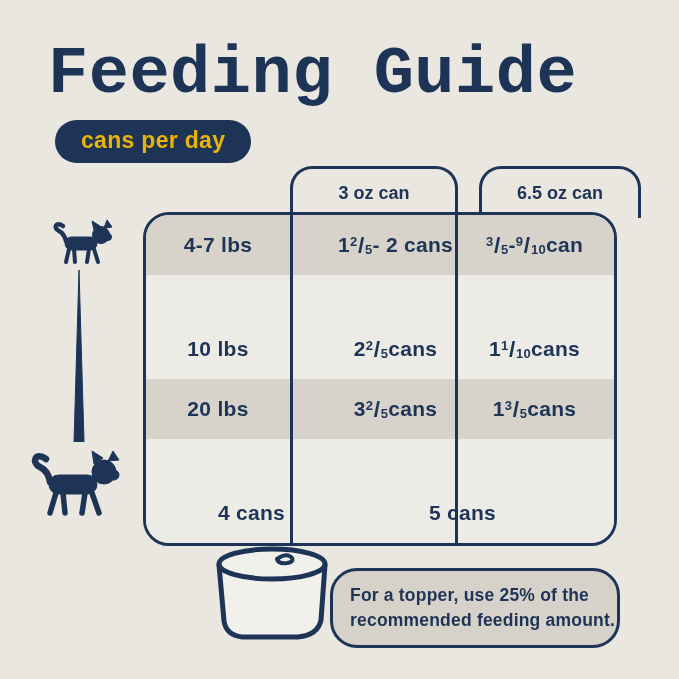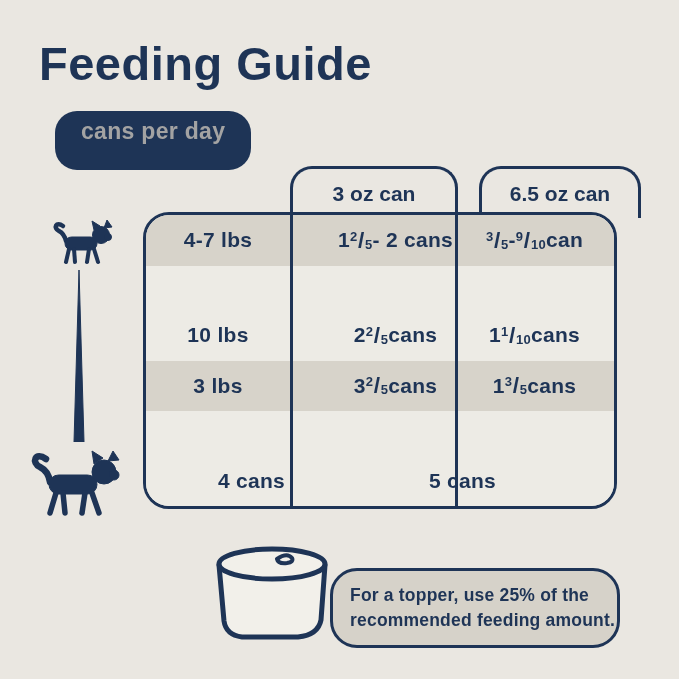--- a/index.html
+++ b/index.html
@@ -9,43 +9,43 @@
     --row-light:#edebe5;
     --note-gray:#d6d2c9;
     --can-fill:#f2f0ea;
   }
   *{margin:0;padding:0;box-sizing:border-box;}
   html,body{width:679px;height:679px;}
   body{font-family:"Liberation Sans",sans-serif;background:var(--bg);}
   .page{position:relative;width:679px;height:679px;background:var(--bg);overflow:hidden;}
 
   .title{
-    position:absolute;left:39px;top:36px;
-    font-size:47px;font-weight:700;color:var(--navy);letter-spacing:.5px;
+    position:absolute;left:48px;top:36px;
+    font-size:67px;font-weight:700;color:var(--navy);letter-spacing:.5px;font-family:Liberation Mono, monospace;
   }
   .badge{
-    position:absolute;left:55px;top:111px;
-    background:var(--navy);color:#a3a3a3;
+    position:absolute;left:55px;top:120px;
+    background:var(--navy);color:#eab308;
     font-size:23px;font-weight:700;letter-spacing:.3px;
-    padding:7px 26px 25px 26px;border-radius:22px;
+    padding:7px 26px 9px 26px;border-radius:22px;
   }
 
   
   .tab{
     position:absolute;top:166px;height:52px;
     background:var(--bg);border:3px solid var(--navy);border-bottom:none;
     border-radius:22px 22px 0 0;
     display:flex;align-items:center;justify-content:center;
-    font-size:21px;font-weight:700;color:var(--navy);
+    font-size:18px;font-weight:700;color:var(--navy);
   }
   .tab1{left:290px;width:168px;}
   .tab2{left:455px;width:162px;margin-left:24px;}
 
   .table{
-    position:absolute;left:143px;top:212px;width:474px;height:297px;
+    position:absolute;left:143px;top:212px;width:474px;height:334px;
     border:3px solid var(--navy);border-radius:26px;
     background:var(--row-light);overflow:hidden;
   }
   .rows{display:flex;flex-direction:column;height:100%;}
   .row{flex:1;display:flex;}
   .row.dark{background:var(--row-dark);}
   .row.light{background:var(--row-light);margin-top:44px;}
   .cell{
     display:flex;align-items:center;justify-content:center;
     font-size:21px;font-weight:600;color:var(--navy);letter-spacing:.3px;
@@ -130,21 +130,21 @@
           <div class="cell c0">4-7 lbs</div>
           <div class="cell c1">1 <span class="frac"><sup>2</sup><span class="slash">/</span><sub>5</sub></span> - 2 cans</div>
           <div class="cell c2"><span class="frac"><sup>3</sup><span class="slash">/</span><sub>5</sub></span> - <span class="frac"><sup>9</sup><span class="slash">/</span><sub>10</sub></span> can</div>
         </div>
         <div class="row light">
           <div class="cell c0">10 lbs</div>
           <div class="cell c1">2 <span class="frac"><sup>2</sup><span class="slash">/</span><sub>5</sub></span> cans</div>
           <div class="cell c2">1 <span class="frac"><sup>1</sup><span class="slash">/</span><sub>10</sub></span> cans</div>
         </div>
         <div class="row dark">
-          <div class="cell c0">3 lbs</div>
+          <div class="cell c0">20 lbs</div>
           <div class="cell c1">3 <span class="frac"><sup>2</sup><span class="slash">/</span><sub>5</sub></span> cans</div>
           <div class="cell c2">1 <span class="frac"><sup>3</sup><span class="slash">/</span><sub>5</sub></span> cans</div>
         </div>
         <div class="row light">
           <div class="cell c1">4 cans</div>
           <div class="cell c2">5 cans</div>
         </div>
       </div>
     <div class="vline d1"></div>
     <div class="vline d2"></div>

